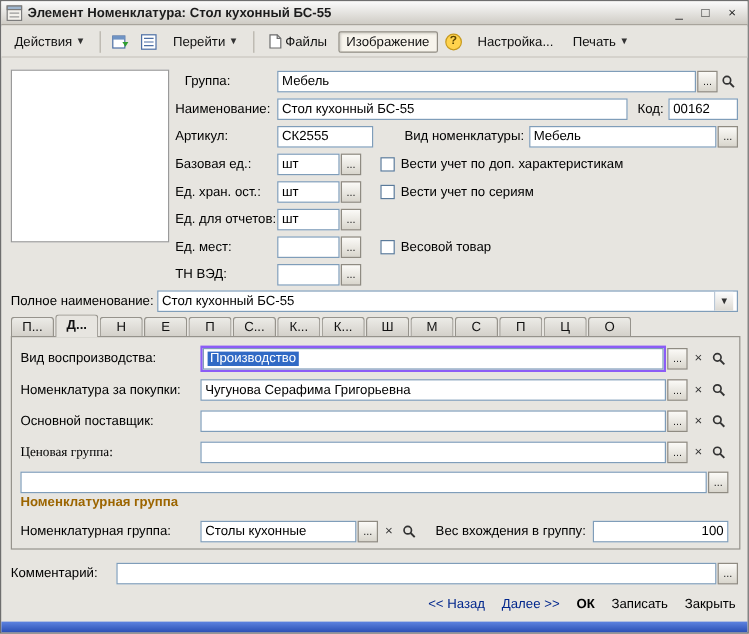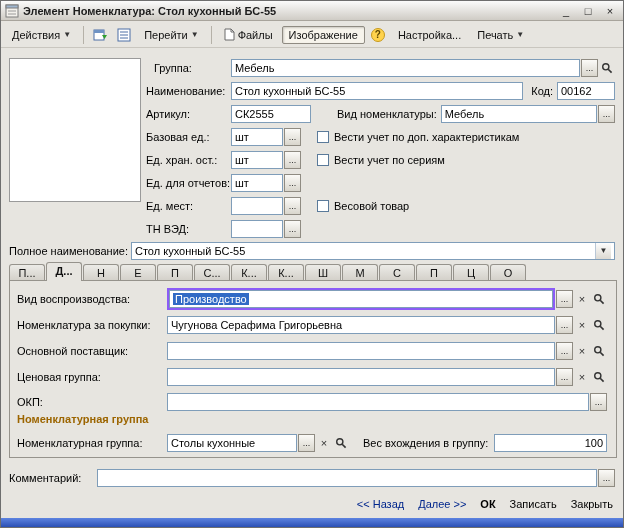--- a/index.html
+++ b/index.html
@@ -294,38 +294,37 @@
       <span>
           <svg width="12" height="12" viewBox="0 0 12 12">
             <circle cx="4.8" cy="4.8" r="3.1" fill="none" stroke="#333" stroke-width="1.4"></circle>
             <line x1="7.2" y1="7.2" x2="10.6" y2="10.6" stroke="#333" stroke-width="1.6"></line>
           </svg>
         </span>
     </span>
   </div>
 
   <div class="row" style="left:16px; top:366px; width:590px;">
-    <span class="lbl" style="width:150px;">Ценовая группа:</span>
+    <span class="lbl" style="width:150px;font-family:Liberation Serif, serif;">Ценовая группа:</span>
     <span class="inp flex1"></span>
     <span class="dots-btn">...</span>
     <span class="sq-btn">
         <span>×</span>
       </span>
     <span class="sq-btn">
       <span>
           <svg width="12" height="12" viewBox="0 0 12 12">
             <circle cx="4.8" cy="4.8" r="3.1" fill="none" stroke="#333" stroke-width="1.4"></circle>
             <line x1="7.2" y1="7.2" x2="10.6" y2="10.6" stroke="#333" stroke-width="1.6"></line>
           </svg>
         </span>
     </span>
   </div>
 
   <div class="row" style="left:16px; top:391px; width:590px;">
-    <span class="lbl" style="width:150px;">ОКП:</span>
     <span class="inp flex1"></span>
     <span class="dots-btn">...</span>
   </div>
 
   <span class="section-hdr" style="left:16px; top:412px;">Номенклатурная группа</span>
 
   <div class="row" style="left:16px; top:432px; width:590px;">
     <span class="lbl" style="width:150px;">Номенклатурная группа:</span>
     <span class="inp" style="width:130px;">Столы кухонные</span>
     <span class="dots-btn">...</span>

